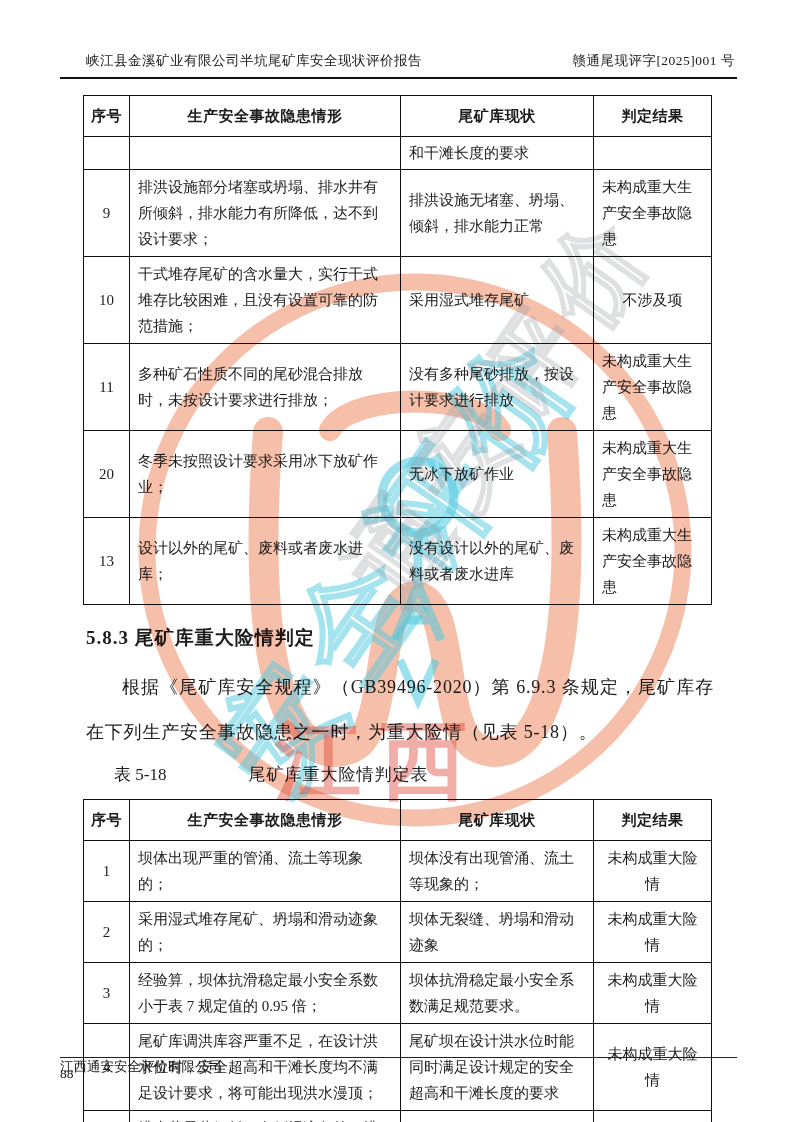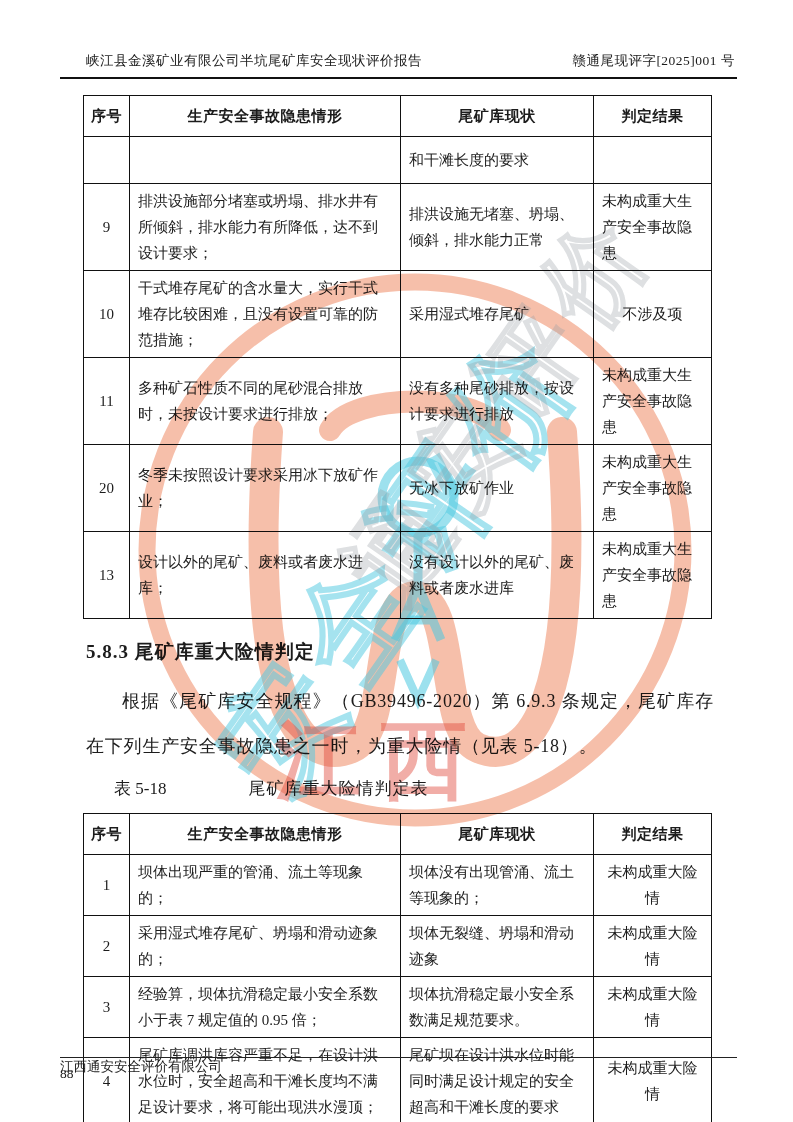--- a/index.html
+++ b/index.html
@@ -36,21 +36,21 @@
     line-height:26px;
     padding:4px 8px;
     vertical-align:middle;
     font-weight:normal;
     word-break:break-all;
   }
   table.doc th { font-weight:bold; text-align:center; padding:7px 4px; letter-spacing:0.5px; }
   td.c-no { text-align:center; padding:4px 2px; }
   td.c-result { text-align:left; padding:4px 4px 4px 7px; }
   td.center { text-align:center; }
-  tr.cont-row td { line-height:22px; padding:12px 8px; }
+  tr.cont-row td { line-height:22px; padding:5px 8px; }
   #table1 { margin-top:16px; }
   #table2 { margin-top:6px; }
 
   
   .heading { margin:20px 0 0 26px; font-size:19px; font-weight:bold; letter-spacing:1px; }
   .para {
     margin:14px 0 0 26px; width:628px;
     font-size:18px; line-height:45px;
     text-align:justify; text-indent:2em; letter-spacing:0.8px;
   }

